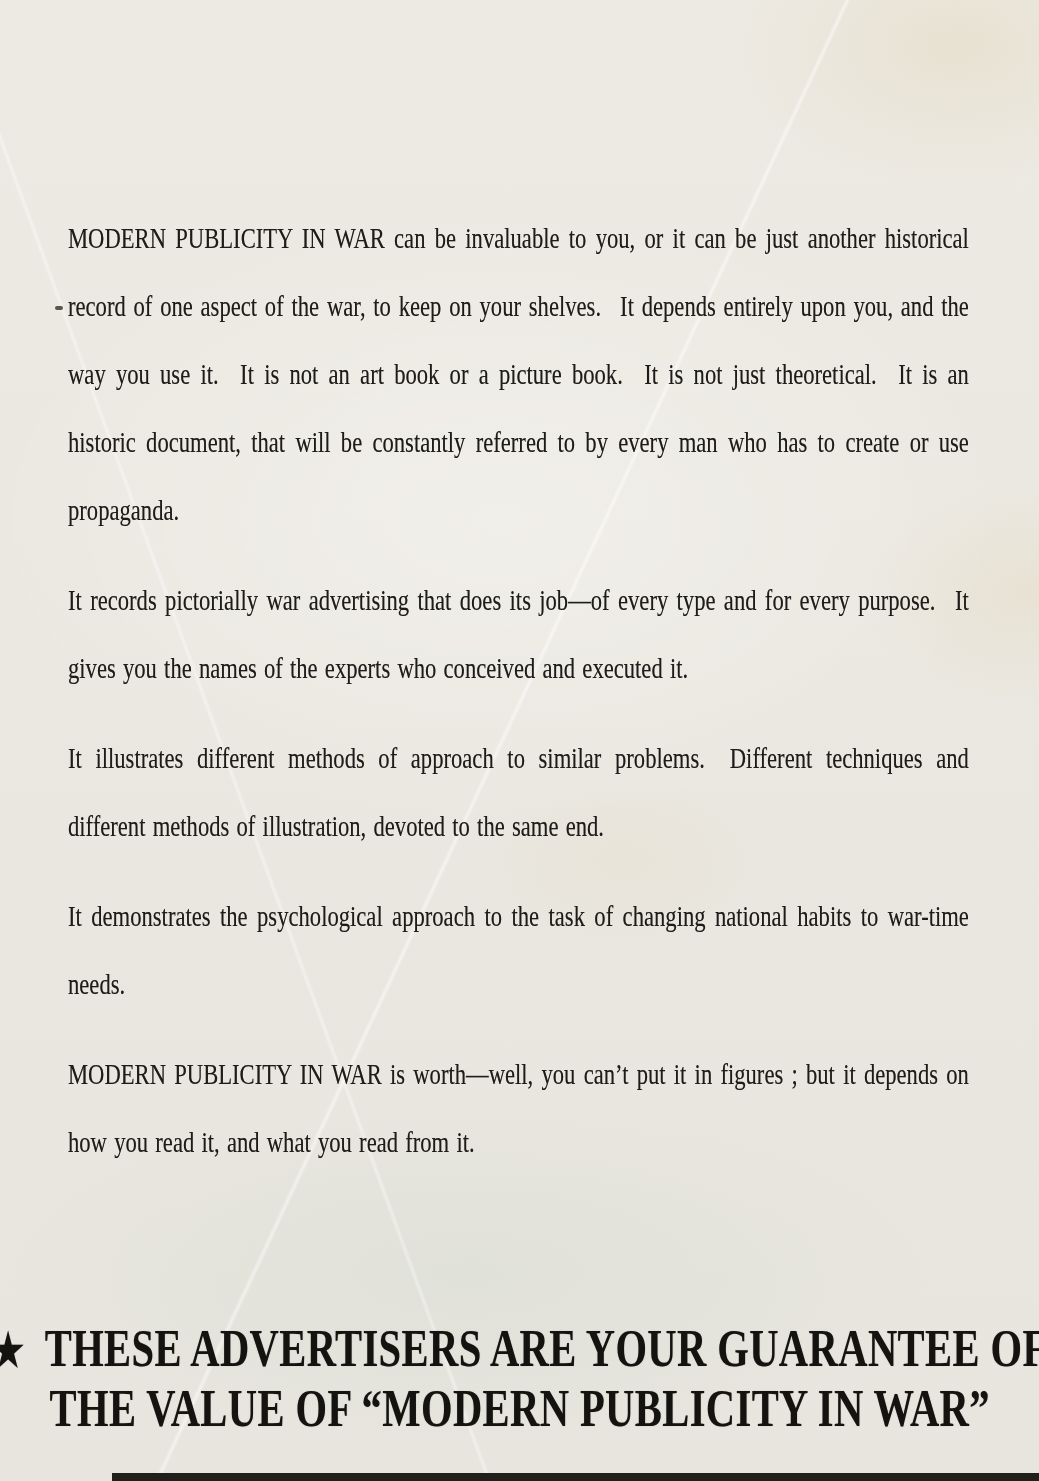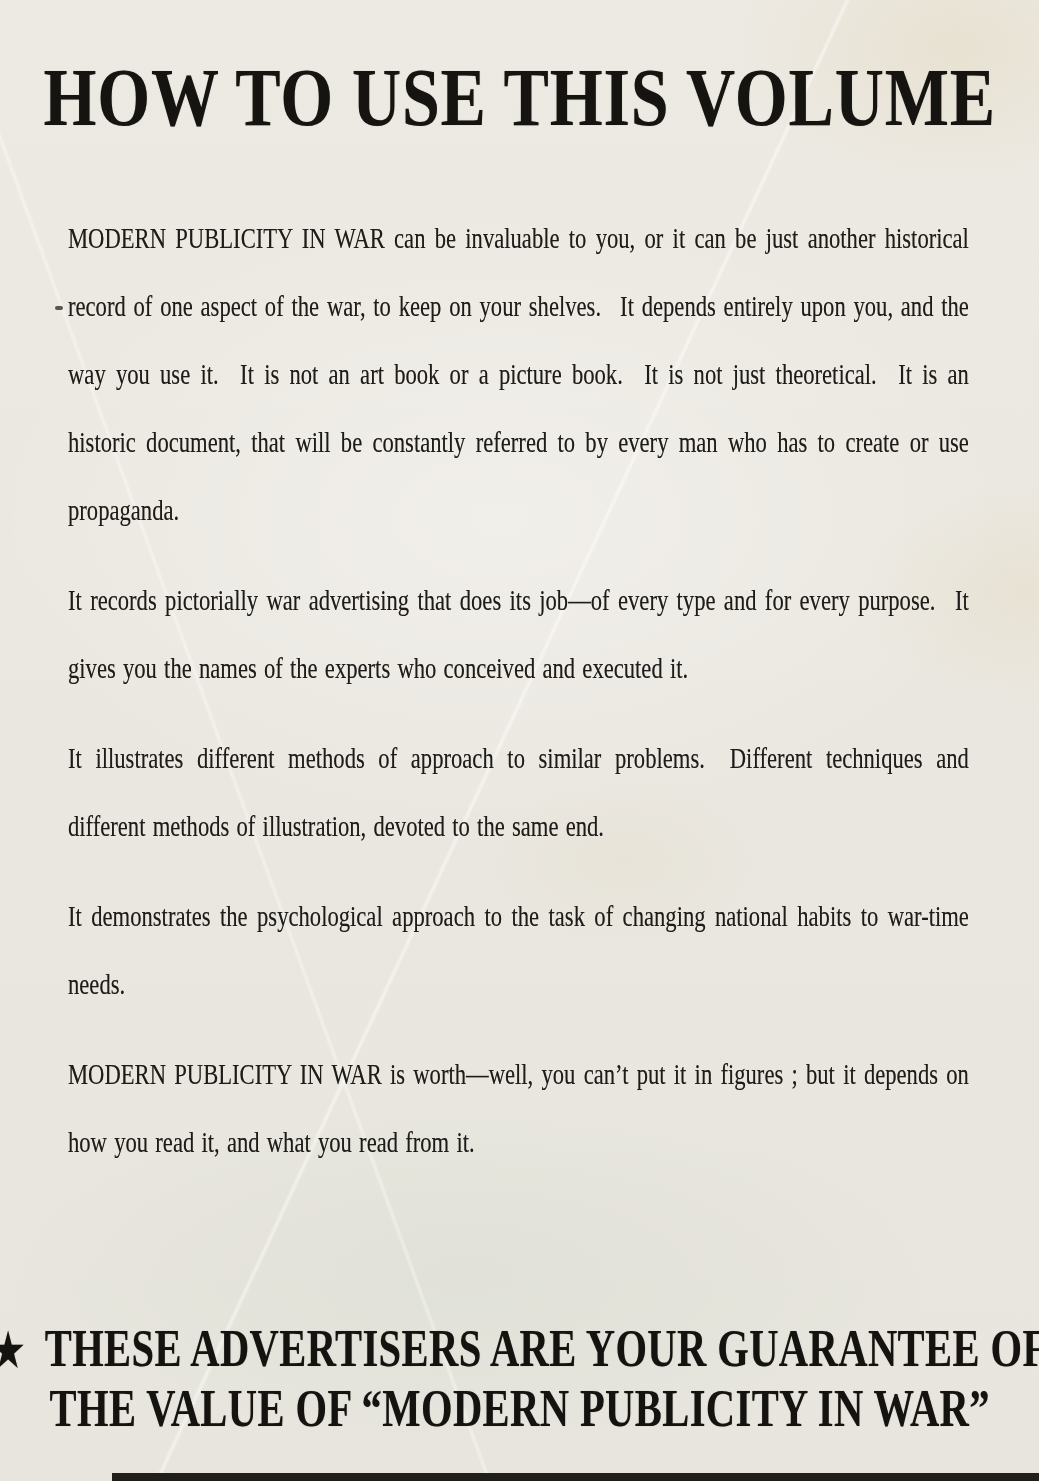--- a/index.html
+++ b/index.html
@@ -89,23 +89,20 @@
     bottom: 0; left: 112px; right: 0;
     height: 8px;
     background: #211f19;
   }
 </style>
 </head>
 <body>
 
 <div class="page">
 
-  <div class="title">
-    <span class="title-text">HOW TO USE THIS VOLUME</span>
-  </div>
 
   <div class="body-text">
     <p>MODERN PUBLICITY IN WAR can be invaluable to you, or it can be just another historical record of one aspect of the war, to keep on your shelves.  It depends entirely upon you, and the way you use it.  It is not an art book or a picture book.  It is not just theoretical.  It is an historic document, that will be constantly referred to by every man who has to create or use propaganda.</p>
     <p>It records pictorially war advertising that does its job—of every type and for every purpose.  It gives you the names of the experts who conceived and executed it.</p>
     <p>It illustrates different methods of approach to similar problems.  Different techniques and different methods of illustration, devoted to the same end.</p>
     <p>It demonstrates the psychological approach to the task of changing national habits to war-time needs.</p>
     <p>MODERN PUBLICITY IN WAR is worth—well, you can’t put it in figures ; but it depends on how you read it, and what you read from it.</p>
   </div>
 
   <div class="ink-speck"></div>

